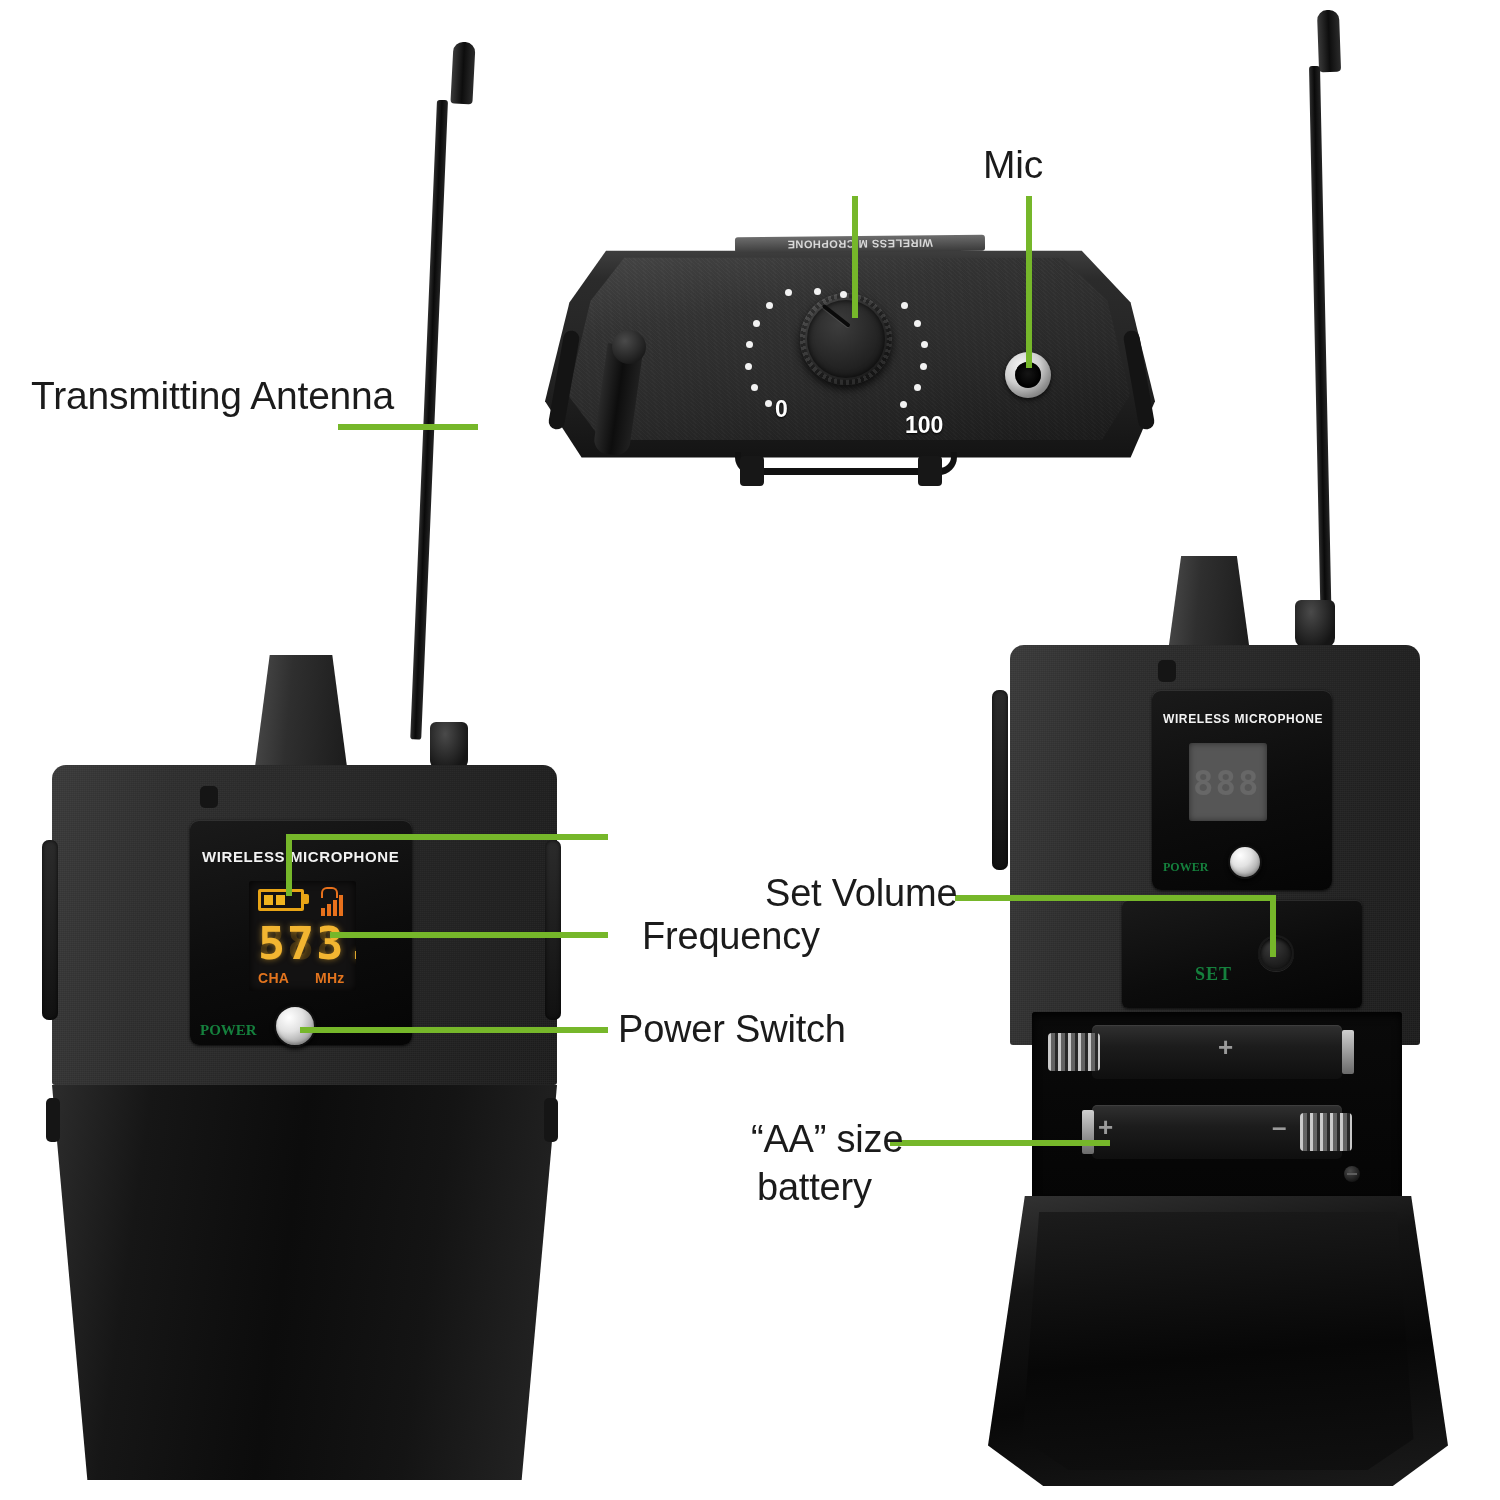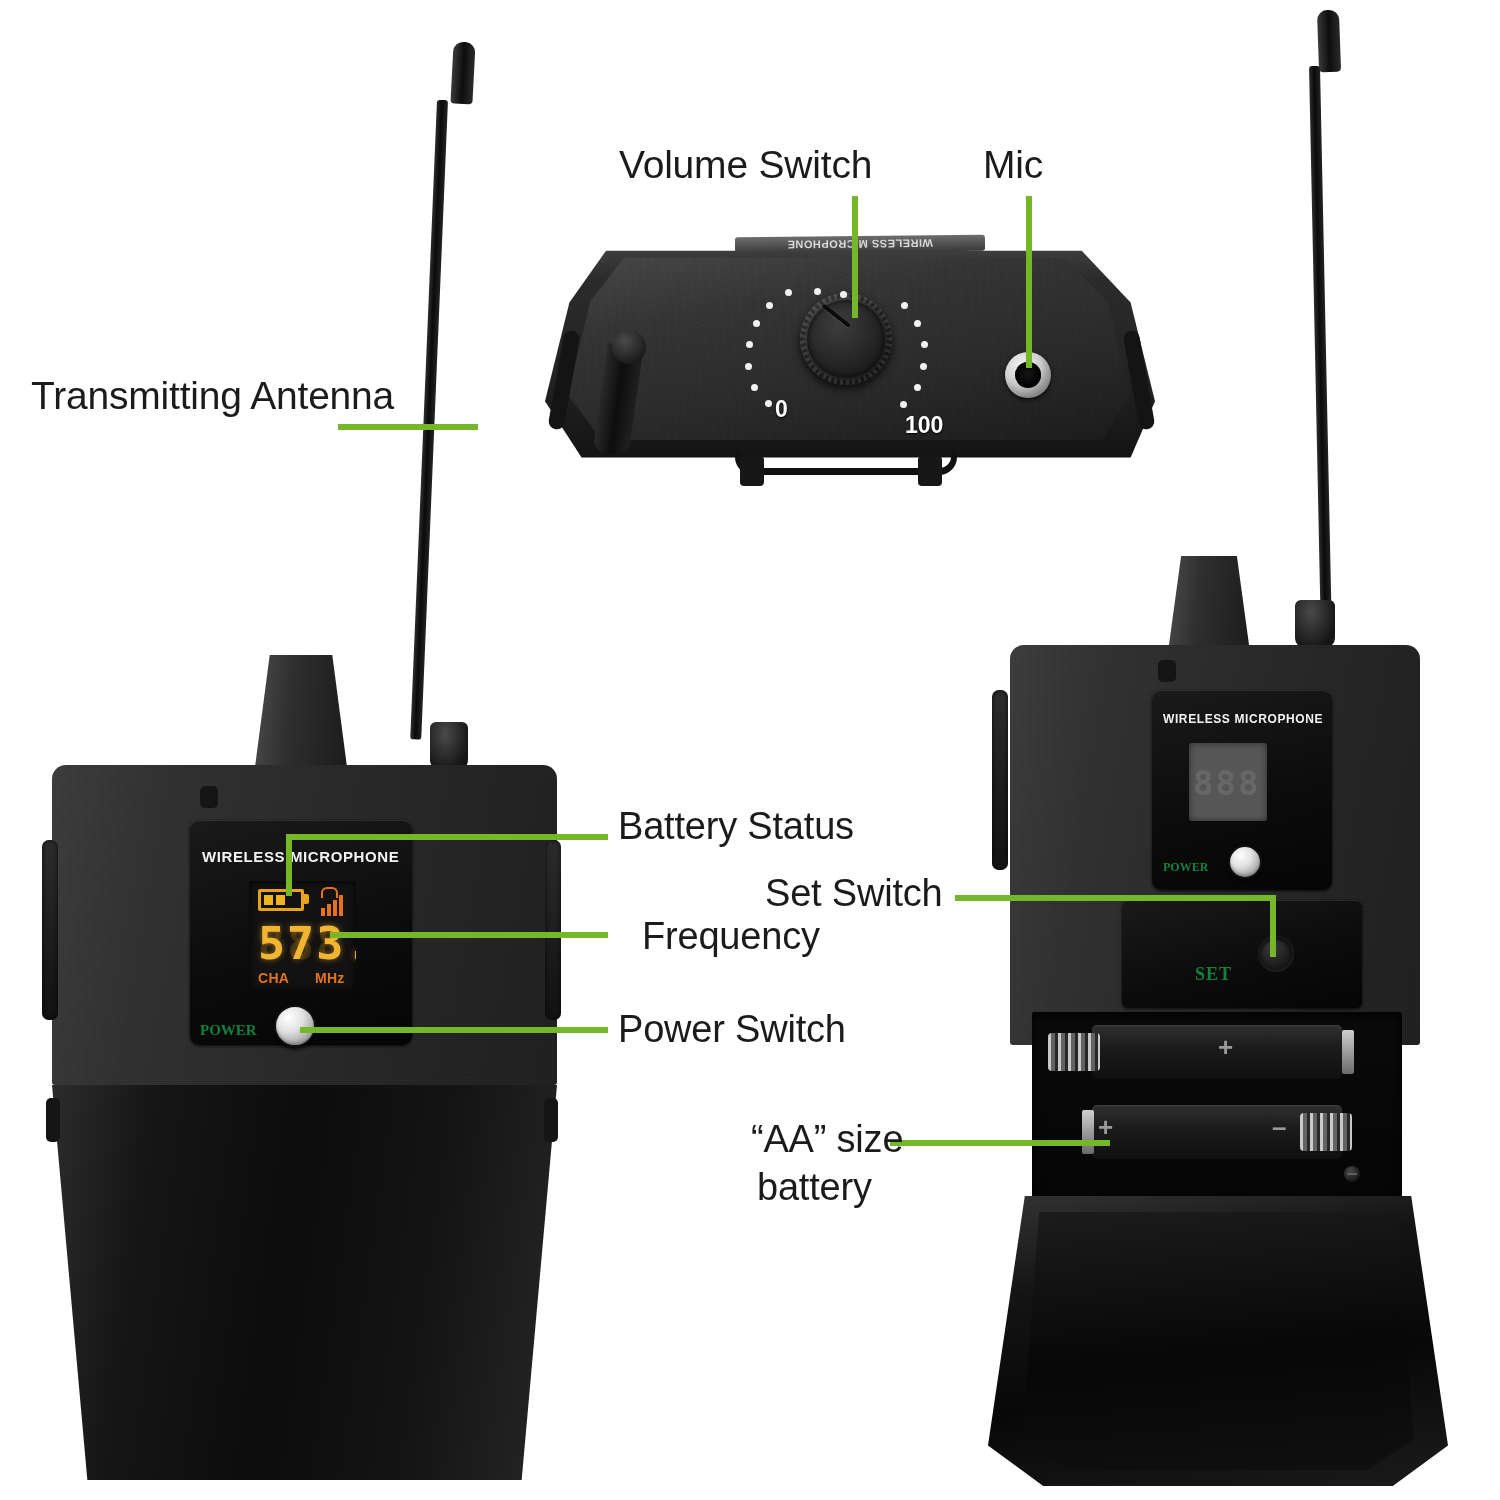--- a/index.html
+++ b/index.html
@@ -413,29 +413,27 @@
 
   <div class="lead lead-h" style="left:330px;top:932px;width:278px;"></div>
 
   <div class="lead lead-h" style="left:300px;top:1027px;width:308px;"></div>
 
   <div class="lead lead-h" style="left:955px;top:895px;width:320px;"></div>
   <div class="lead lead-v" style="left:1270px;top:895px;height:62px;"></div>
 
   <div class="lead lead-h" style="left:890px;top:1140px;width:220px;"></div>
 
-  <div class="label" style="left:619px;top:143px;font-size:39px;">Volume Switch</div>
 
   <div class="label" style="left:983px;top:143px;font-size:39px;">Mic</div>
 
   <div class="label" style="left:31px;top:374px;font-size:39px;">Transmitting Antenna</div>
 
-  <div class="label" style="left:618px;top:805px;font-size:38px;">Battery Status</div>
-
-  <div class="label" style="left:765px;top:872px;font-size:38px;">Set Switch</div>
+
+  <div class="label" style="left:765px;top:872px;font-size:38px;">Set Volume</div>
 
   <div class="label" style="left:642px;top:915px;font-size:38px;">Frequency</div>
 
   <div class="label" style="left:618px;top:1008px;font-size:38px;">Power Switch</div>
 
   <div class="label" style="left:731px;top:1118px;font-size:38px;margin-left:20px;">“AA” size</div>
 
   <div class="label" style="left:757px;top:1166px;font-size:38px;">battery</div>
 
 </div>

